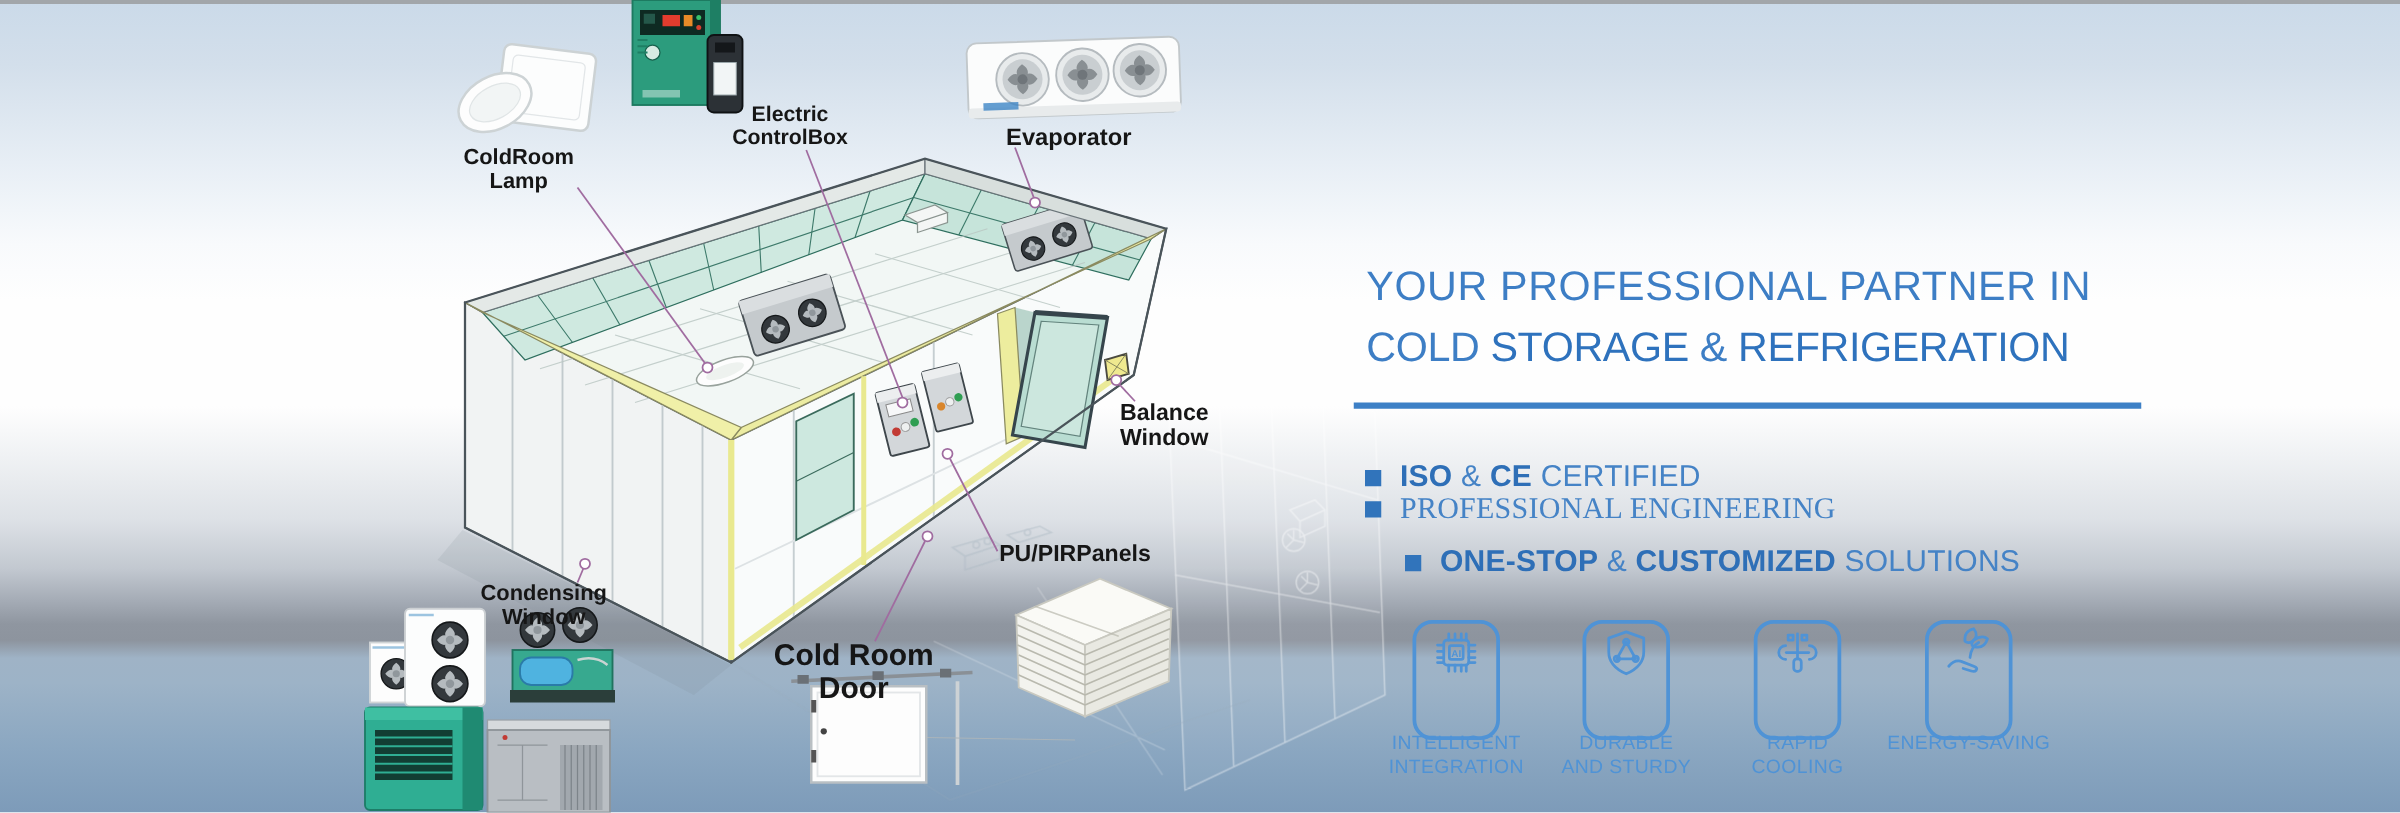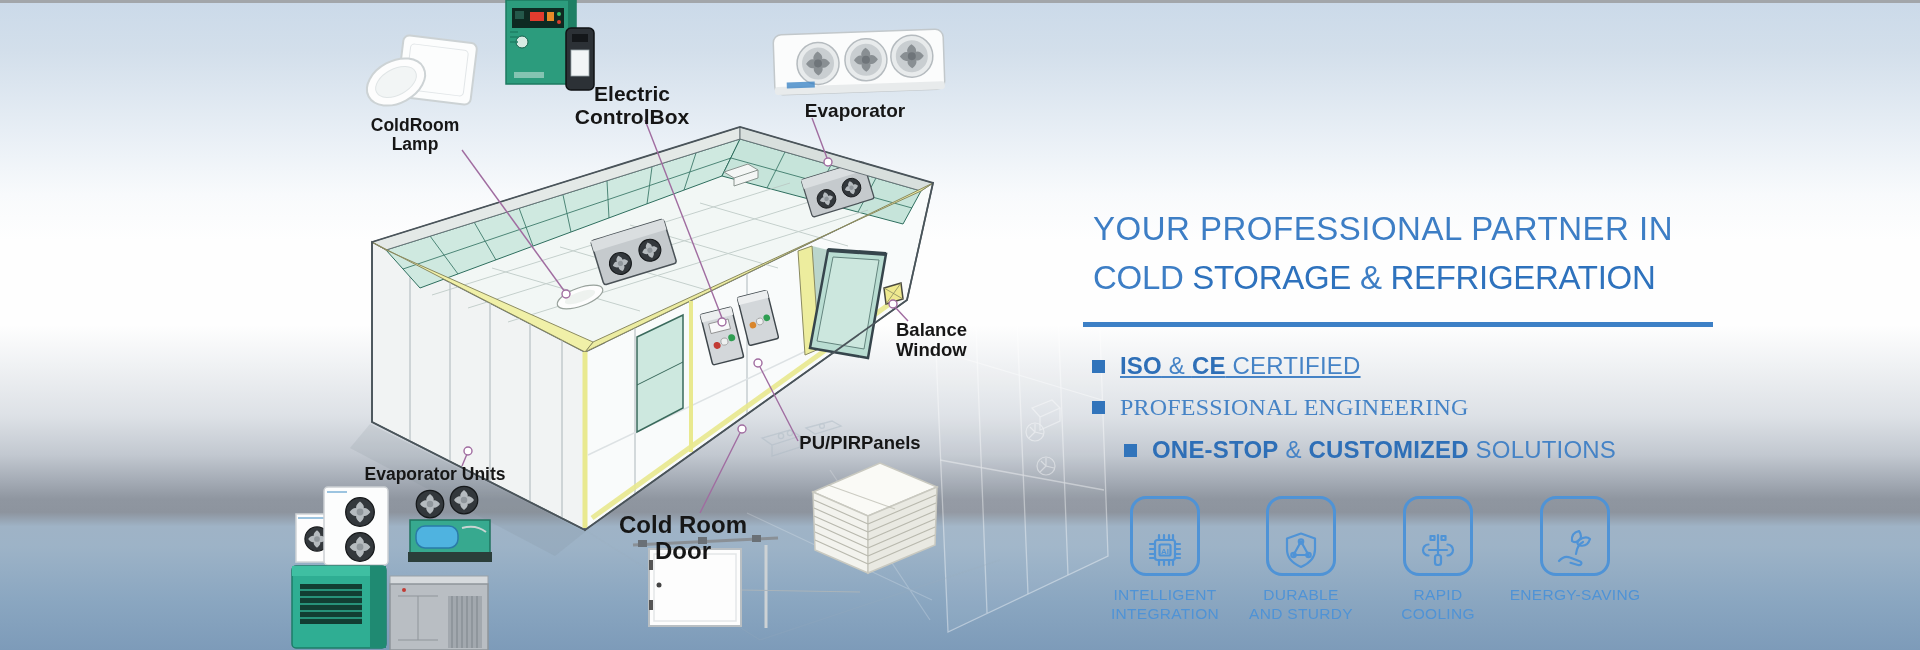--- a/index.html
+++ b/index.html
@@ -14,41 +14,41 @@
       #f0f2f4 56%,#dde1e6 64%,
       #c2c8d0 70%,#a4abb5 74%,
       #8f96a0 76.8%,#8d949e 78.8%,
       #9fb3c6 81%,#9db3c7 84%,
       #8ba7c1 92%,#7d9bb9 100%);
   }
   .illo{position:absolute;left:0;top:0;width:1920px;height:650px;}
   .dlabel{position:absolute;font-weight:bold;color:#161616;text-align:center;
     white-space:pre-line;line-height:1.08;}
   .lab-lamp{left:345px;top:116px;width:140px;font-size:17.5px;}
-  .lab-ctrl{left:562px;top:83px;width:140px;font-size:21px;}
+  .lab-ctrl{left:562px;top:83px;width:140px;font-size:17px;}
   .lab-evap{left:790px;top:101px;width:130px;font-size:19px;}
   .lab-balw{left:896px;top:320px;width:130px;font-size:18.5px;text-align:left;}
   .lab-pu{left:790px;top:433px;width:140px;font-size:18.5px;}
   .lab-door{left:608px;top:512px;width:150px;font-size:24px;}
   .lab-cond{left:355px;top:465px;width:160px;font-size:17.5px;}
 
   .h1{position:absolute;left:1093px;top:210px;width:700px;font-size:33px;
       color:#3d7ec5;letter-spacing:.5px;font-weight:normal;}
   .h2{position:absolute;left:1093px;top:259px;width:700px;font-size:33px;
       color:#3d7ec5;letter-spacing:-.3px;}
   .h2 .bld{font-weight:normal;color:#2e72bd;}
   .divider{position:absolute;left:1083px;top:322px;width:630px;height:5px;background:#3d80c6;}
   .brow{position:absolute;left:1092px;display:flex;align-items:center;
         font-size:24px;color:#4583c6;letter-spacing:.2px;}
   .brow .sq{width:13px;height:13px;background:#3174bb;margin-right:15px;flex:none;}
   .brow .bld{font-weight:bold;color:#2e6fb7;}
-  .b1{top:352px;text-decoration:underline;} .b2{top:394px;font-family:Liberation Serif, serif;} .b3{top:436px;margin-left:32px;}
-
-  .feat{position:absolute;top:496px;width:70px;height:80px;border:3px solid #4f93d6;
-        border-radius:16px;display:flex;align-items:flex-end;justify-content:center;box-sizing:border-box;}
+  .b1{top:368px;} .b2{top:394px;font-family:Liberation Serif, serif;} .b3{top:436px;margin-left:32px;}
+
+  .feat{position:absolute;top:496px;width:70px;height:96px;border:3px solid #4f93d6;
+        border-radius:16px;display:flex;align-items:flex-start;justify-content:center;box-sizing:border-box;}
   .f1{left:1130px;} .f2{left:1266px;} .f3{left:1403px;} .f4{left:1540px;}
   .feat-label{position:absolute;top:585px;width:160px;text-align:center;font-size:15.5px;
         line-height:19px;color:#4f93d6;white-space:pre-line;letter-spacing:.3px;}
   .fl1{left:1085px;} .fl2{left:1221px;} .fl3{left:1358px;} .fl4{left:1495px;}
   .ic{stroke:#4f93d6;fill:none;stroke-width:2.2;stroke-linecap:round;stroke-linejoin:round;}
 </style>
 </head>
 <body>
 
 <div class="stage">
@@ -317,21 +317,21 @@
 
   <div class="dlabel lab-lamp">ColdRoom
 Lamp</div>
   <div class="dlabel lab-ctrl">Electric
 ControlBox</div>
   <div class="dlabel lab-evap">Evaporator</div>
   <div class="dlabel lab-balw">Balance
 Window</div>
   <div class="dlabel lab-pu">PU/PIRPanels</div>
   <div class="dlabel lab-door">Cold Room Door</div>
-  <div class="dlabel lab-cond">Evaporator Units</div>
+  <div class="dlabel lab-cond">Condensing Window</div>
 
   <div class="h1">YOUR PROFESSIONAL PARTNER IN</div>
   <div class="h2">
     <span>COLD </span><span class="bld">STORAGE</span><span> &amp; </span><span class="bld">REFRIGERATION</span>
   </div>
   <div class="divider"></div>
 
   <div class="brow b1">
     <span class="sq"></span>
     <span><span class="bld">ISO</span><span> &amp; </span><span class="bld">CE</span><span> CERTIFIED</span></span>

